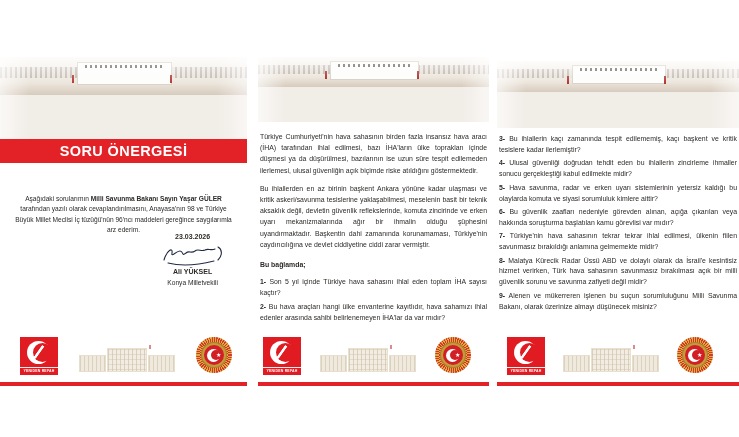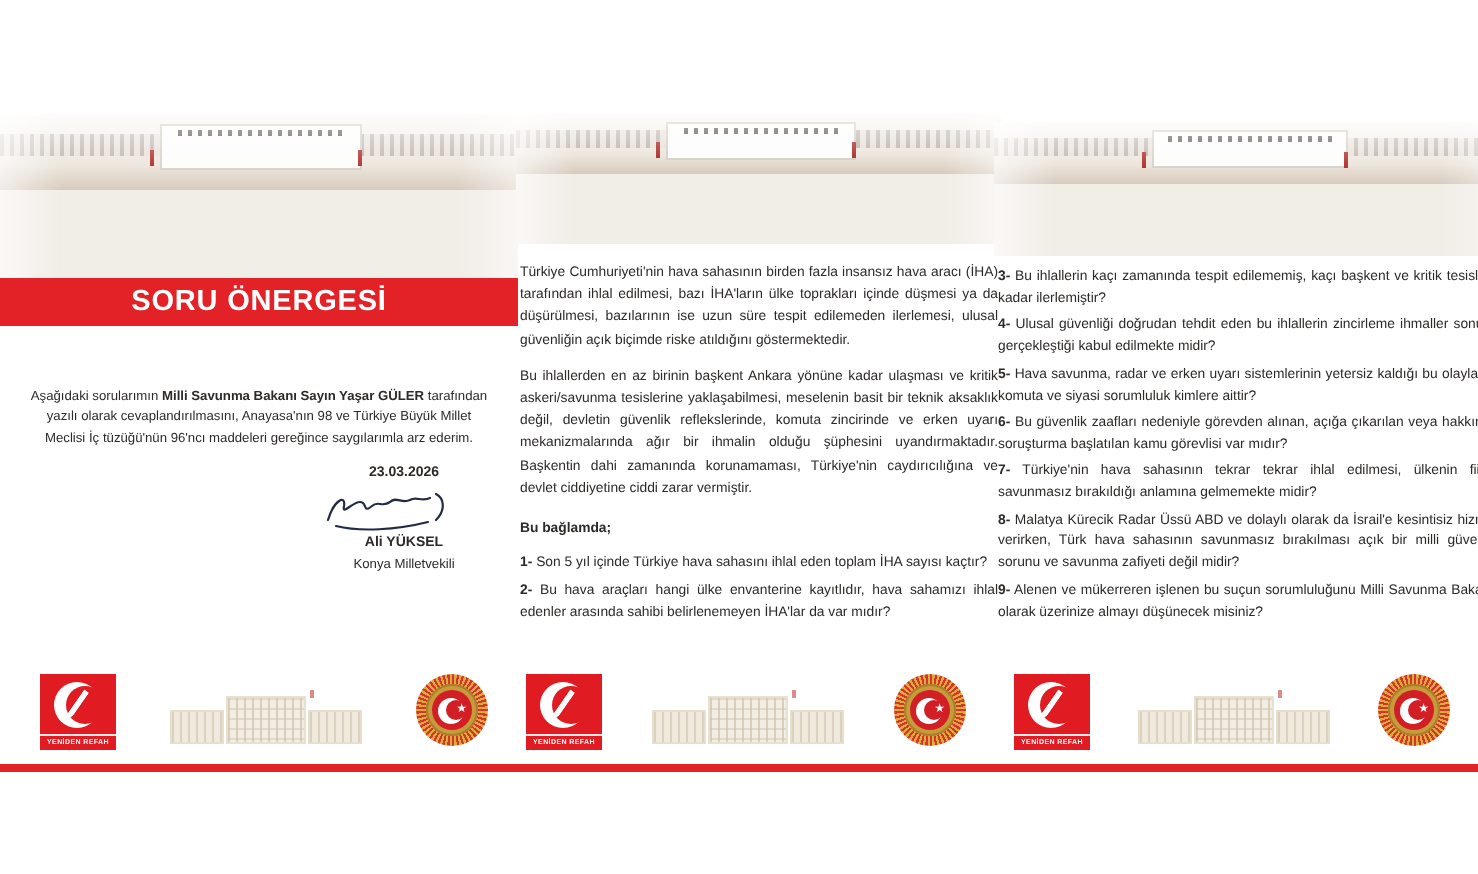--- a/index.html
+++ b/index.html
@@ -1,20 +1,20 @@
 <!DOCTYPE html>
 <html><head>
 <meta charset="utf-8">
 <style>
   html,body{margin:0;padding:0;background:#ffffff;}
   #screenshot{
     position:relative;width:739px;height:437px;background:#ffffff;overflow:hidden;
     font-family:"Liberation Sans","DejaVu Sans",sans-serif;color:#2d2a28;
   }
-  .panel{position:absolute;top:0;height:344px;padding-left:12px;}
+  .panel{position:absolute;top:0;height:344px;}
   #panel1{left:0;width:247px;}
   #panel2{left:258px;width:231px;}
   #panel3{left:497px;width:242px;}
 
   
   .photo{position:absolute;left:0;right:0;overflow:hidden;background:#f2ede6;filter:saturate(.85);}
   .ph-wall{position:absolute;left:0;right:0;top:0;height:46%;
     background:linear-gradient(#faf8f5 0%,#ece4d8 70%,#d9cbbb 100%);}
   .ph-balcony{position:absolute;left:0;right:0;top:12%;height:14%;opacity:.5;
     background:repeating-linear-gradient(90deg,rgba(74,52,46,.55) 0 2px,rgba(180,160,140,.2) 2px 5px);}

